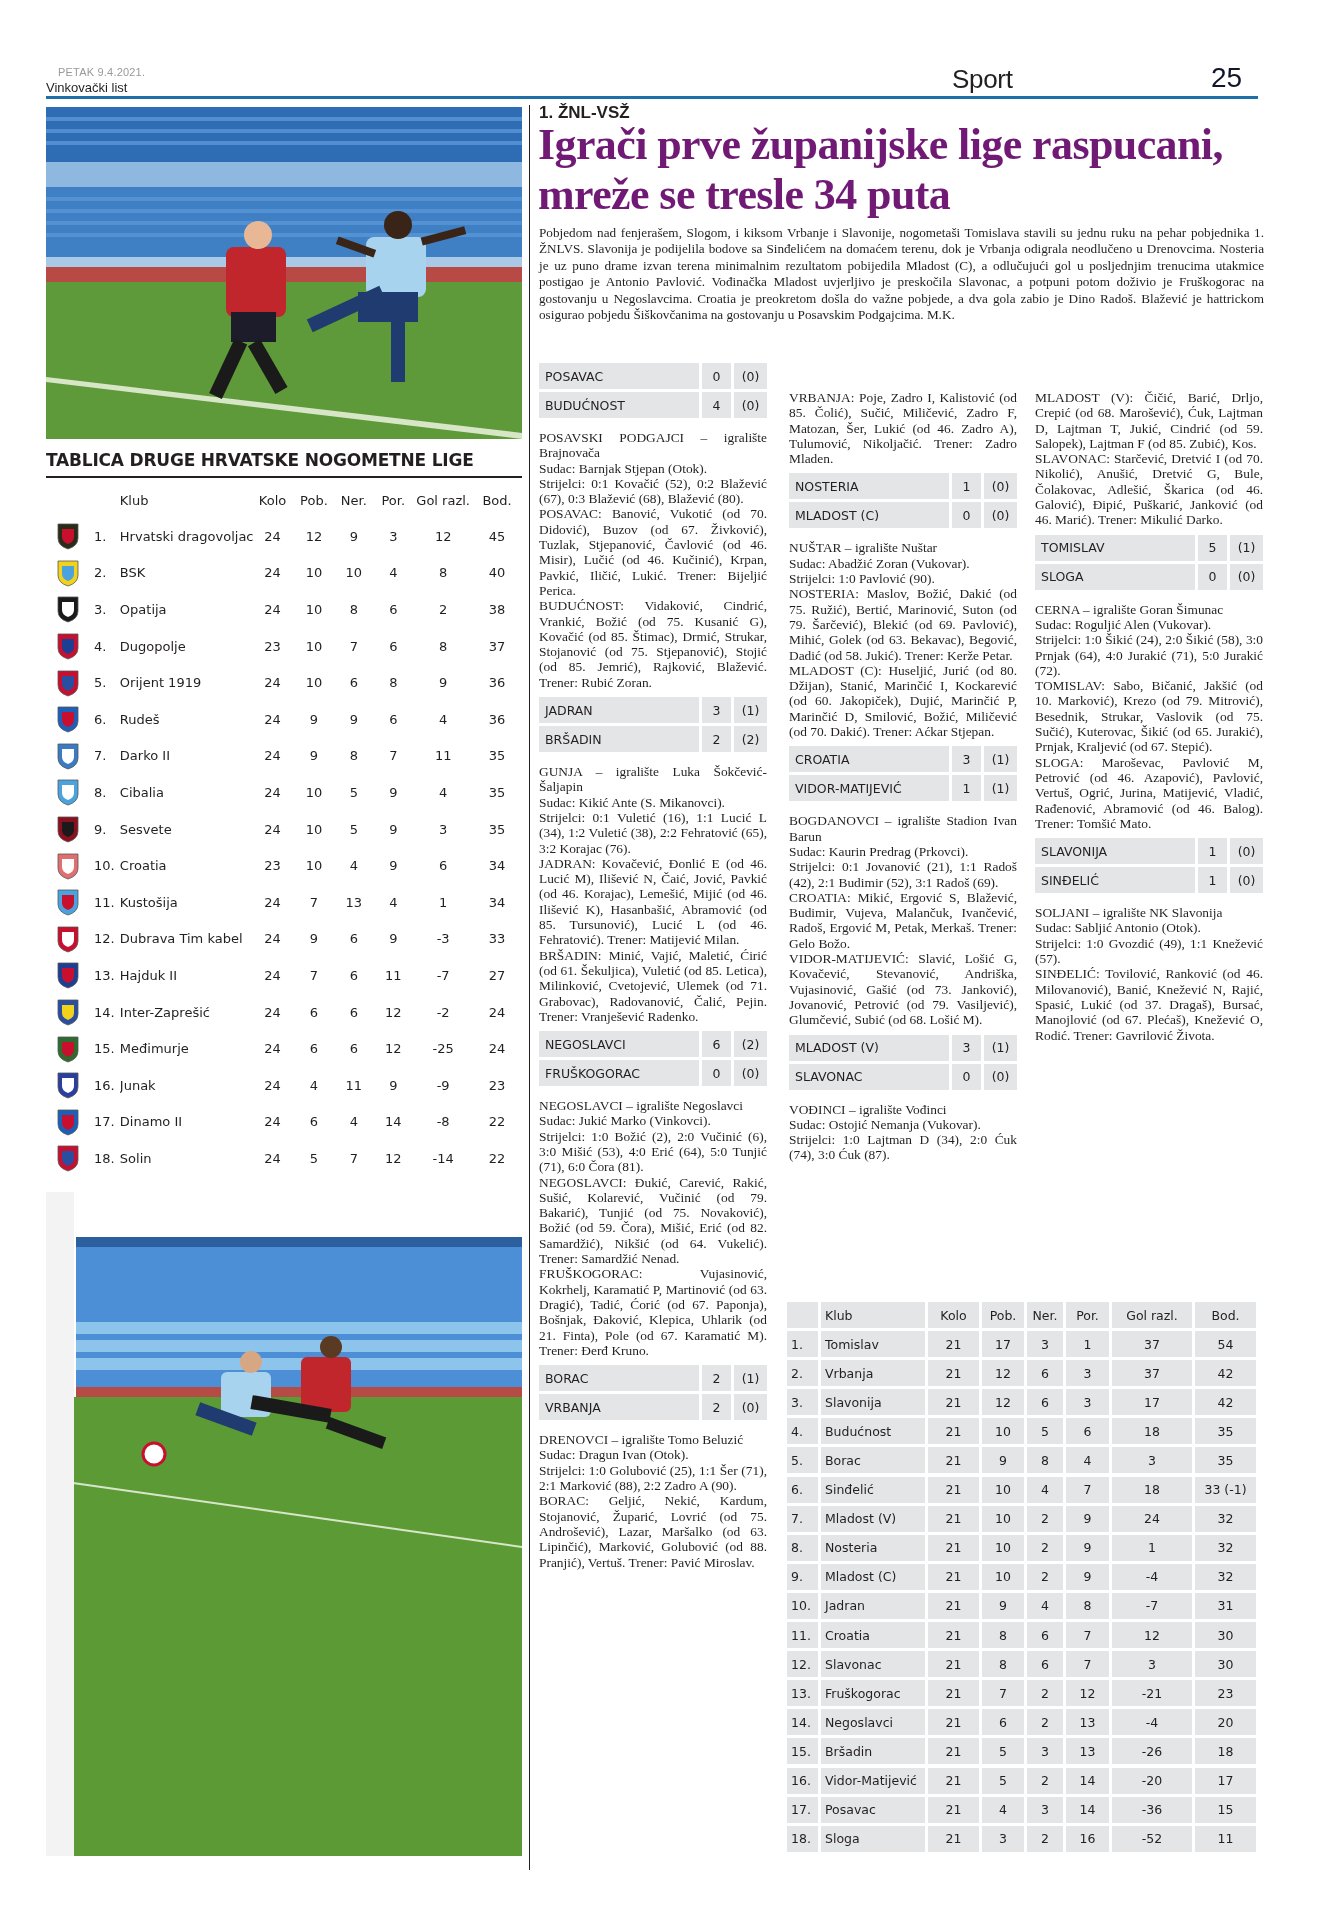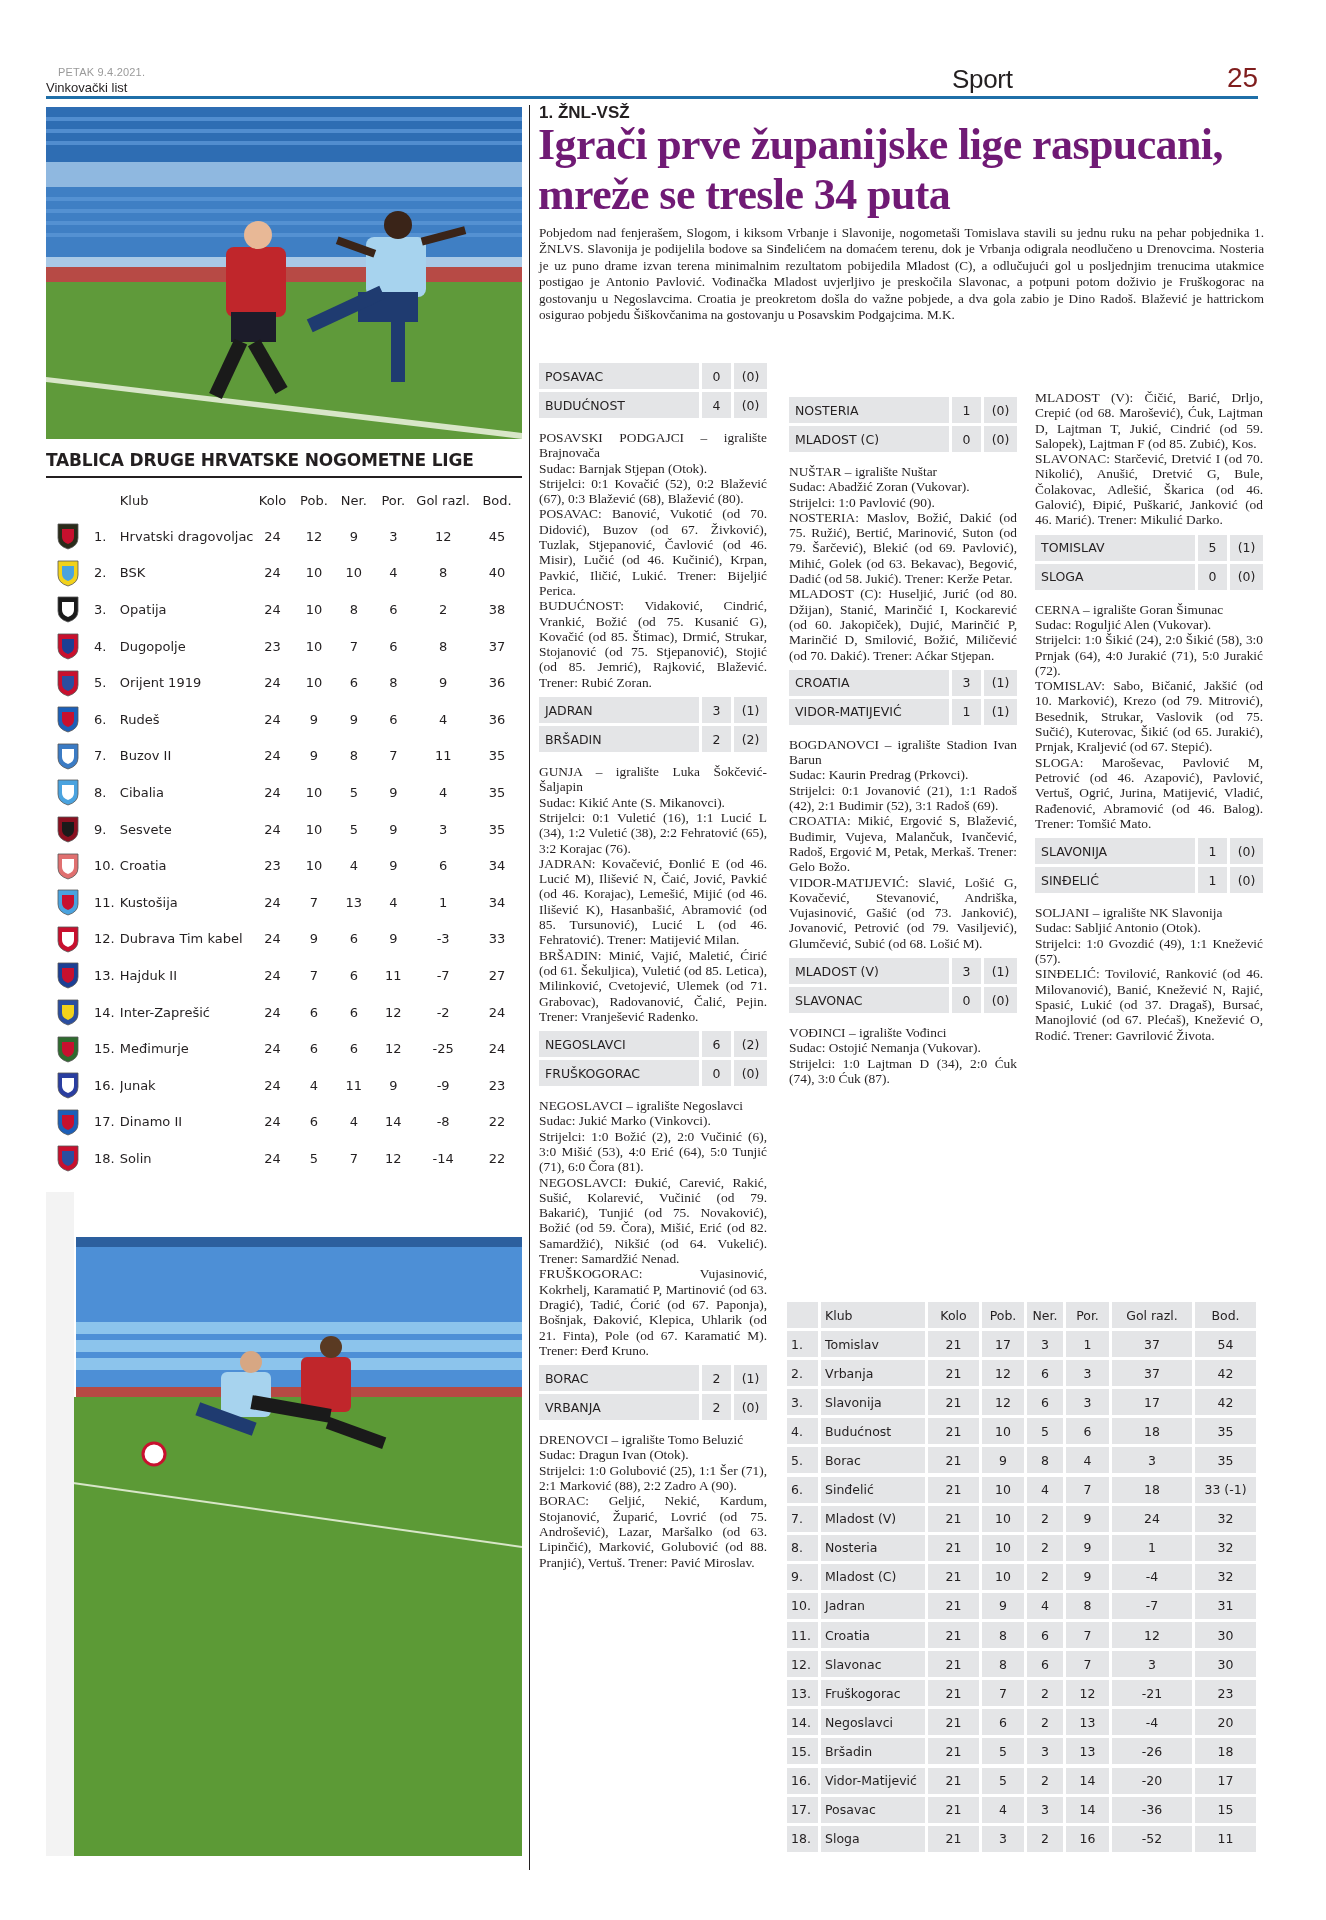--- a/index.html
+++ b/index.html
@@ -3,21 +3,21 @@
 <meta charset="utf-8">
 <style>
   * { box-sizing: border-box; margin: 0; padding: 0; }
   html, body { width: 1326px; height: 1920px; background: #ffffff; overflow: hidden; }
   body { position: relative; font-family: "DejaVu Serif", serif; color: #231f20; }
 
   
   .hdr-date { position: absolute; left: 46px; top: 66px; font: 11px "Liberation Sans", sans-serif; color: #9a9a9a; letter-spacing: 0.2px; margin-left: 12px; }
   .hdr-paper { position: absolute; left: 46px; top: 80px; font: 13px "Liberation Sans", sans-serif; color: #231f20; }
   .hdr-section { position: absolute; left: 952px; top: 64px; font: 26px "Liberation Sans", sans-serif; color: #231f20; letter-spacing: -0.3px; }
-  .hdr-page { position: absolute; left: 1211px; top: 62px; font: 28px "Liberation Sans", sans-serif; font-weight: 300; color: #7f1d1d; margin-left: 16px; }
+  .hdr-page { position: absolute; left: 1211px; top: 62px; font: 28px "Liberation Sans", sans-serif; font-weight: 300; color: #0f172a; }
   .hdr-rule { position: absolute; left: 46px; top: 96px; width: 1212px; height: 3px; background: #1f6fa8; }
 
   
   .photo { position: absolute; overflow: hidden; }
   .photo svg { display: block; width: 100%; height: 100%; }
   .photo-top { left: 46px; top: 107px; width: 476px; height: 332px; }
   .photo-bottom { left: 46px; top: 1192px; width: 476px; height: 664px; }
   .col-divider { position: absolute; width: 1px; background: #231f20; }
 
   
@@ -214,21 +214,21 @@
         <span class="lt-num c-bod">36</span>
       </div>
       <div class="lt-row">
         <span class="lt-logo">
           <svg width="24" height="28" viewBox="0 0 24 28">
             <path d="M2 2 H22 V16 Q22 24 12 27 Q2 24 2 16 Z" fill="#3b7bc4" stroke="#555" stroke-width="0.8"></path>
             <path d="M6 7 H18 V15 Q18 20 12 22 Q6 20 6 15 Z" fill="#ffffff"></path>
           </svg>
         </span>
         <span class="lt-pos">7.</span>
-        <span class="lt-club">Buzov II</span>
+        <span class="lt-club">Darko II</span>
         <span class="lt-num c-kolo">24</span>
         <span class="lt-num c-pob">9</span>
         <span class="lt-num c-ner">8</span>
         <span class="lt-num c-por">7</span>
         <span class="lt-num c-gol">11</span>
         <span class="lt-num c-bod">35</span>
       </div>
       <div class="lt-row">
         <span class="lt-logo">
           <svg width="24" height="28" viewBox="0 0 24 28">
@@ -510,20 +510,23 @@
     </div>
   <div class="match">
       <span class="line">DRENOVCI – igralište Tomo Beluzić</span>
       <span class="line">Sudac: Dragun Ivan (Otok).</span>
       <span class="line">Strijelci: 1:0 Golubović (25), 1:1 Šer (71), 2:1 Marković (88), 2:2 Zadro A (90).</span>
       <span class="line">BORAC: Geljić, Nekić, Kardum, Stojanović, Župarić, Lovrić (od 75. Androšević), Lazar, Maršalko (od 63. Lipinčić), Marković, Golubović (od 88. Pranjić), Vertuš. Trener: Pavić Miroslav.</span>
     </div>
 </div>
 
 <div class="col" style="left:789px; top:390px;">
+  <div class="match">
+      <span class="line">VRBANJA: Poje, Zadro I, Kalistović (od 85. Čolić), Sučić, Miličević, Zadro F, Matozan, Šer, Lukić (od 46. Zadro A), Tulumović, Nikoljačić. Trener: Zadro Mladen.</span>
+    </div>
   <div class="score">
       <div class="score-row">
         <span class="s-team">NOSTERIA</span>
         <span class="s-goal">1</span>
         <span class="s-half">(0)</span>
       </div>
       <div class="score-row">
         <span class="s-team">MLADOST (C)</span>
         <span class="s-goal">0</span>
         <span class="s-half">(0)</span>

